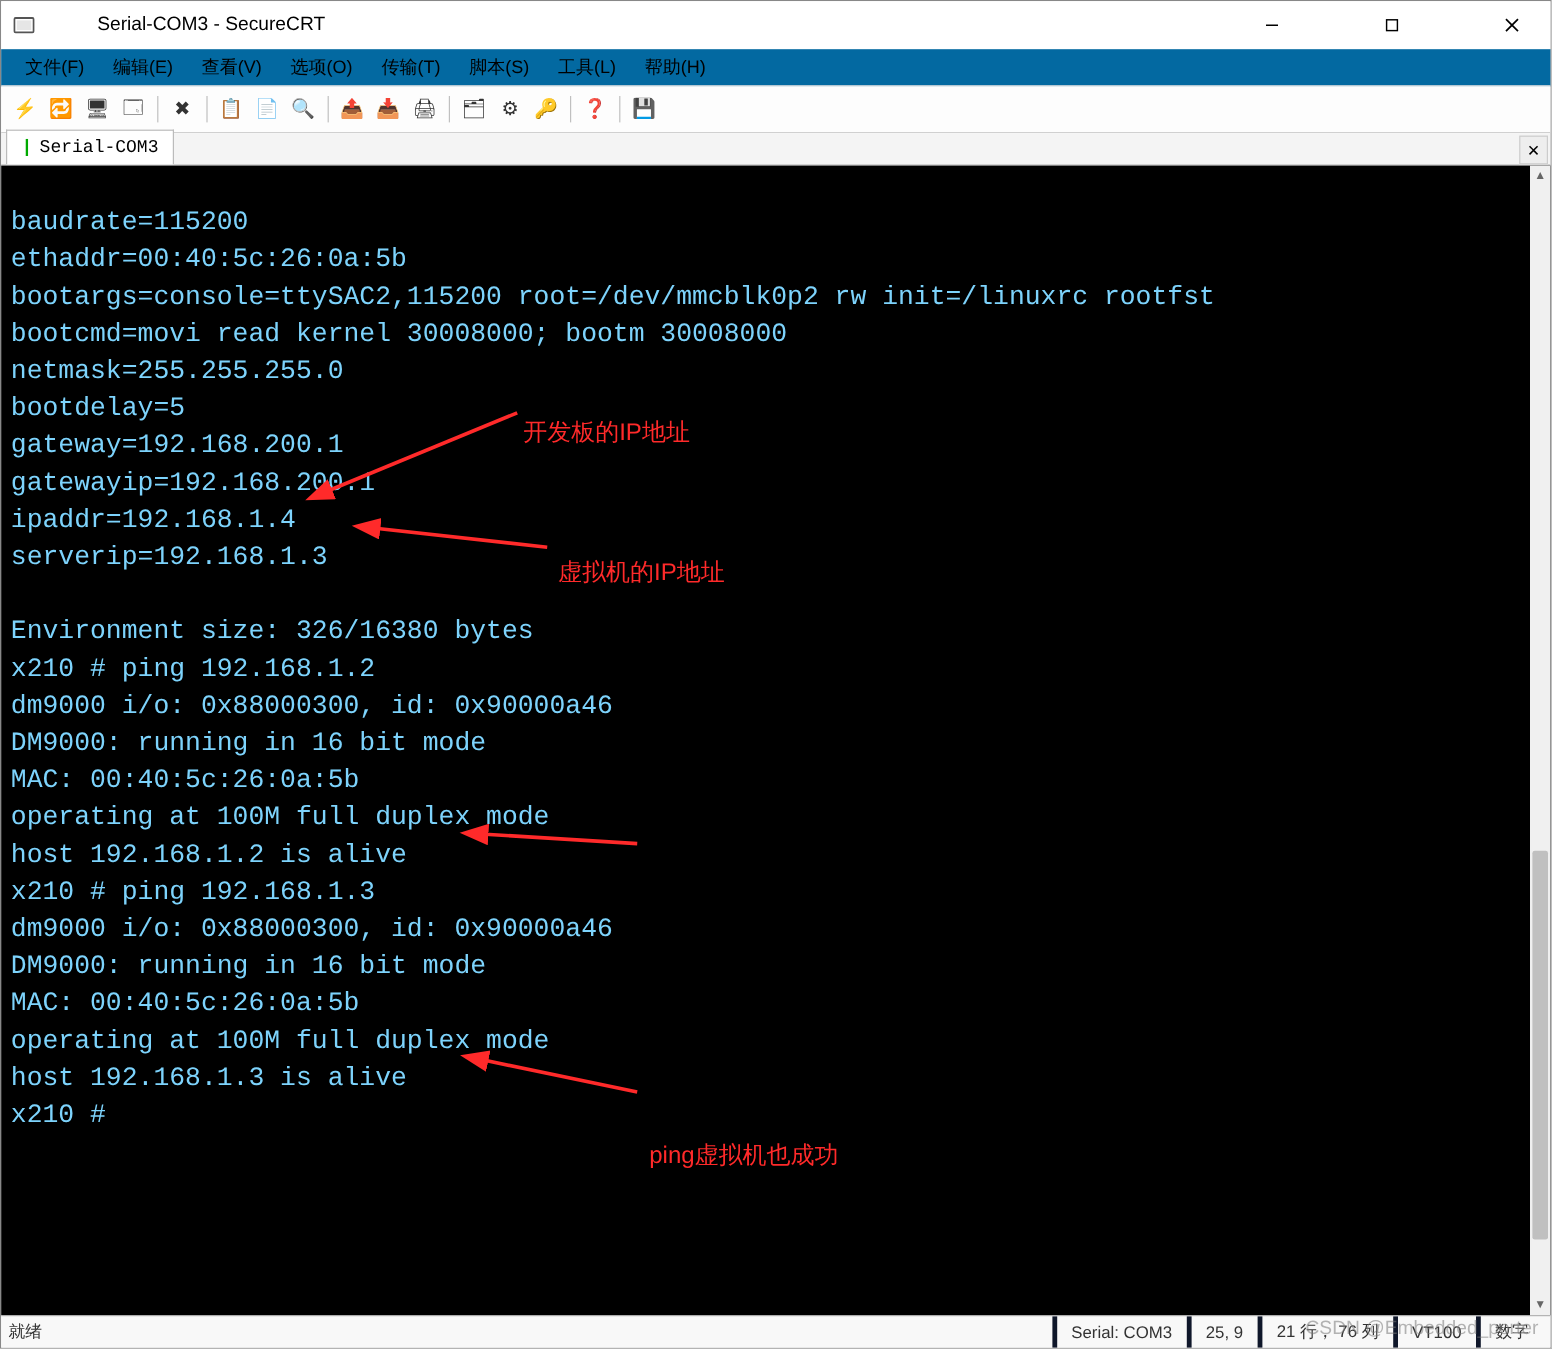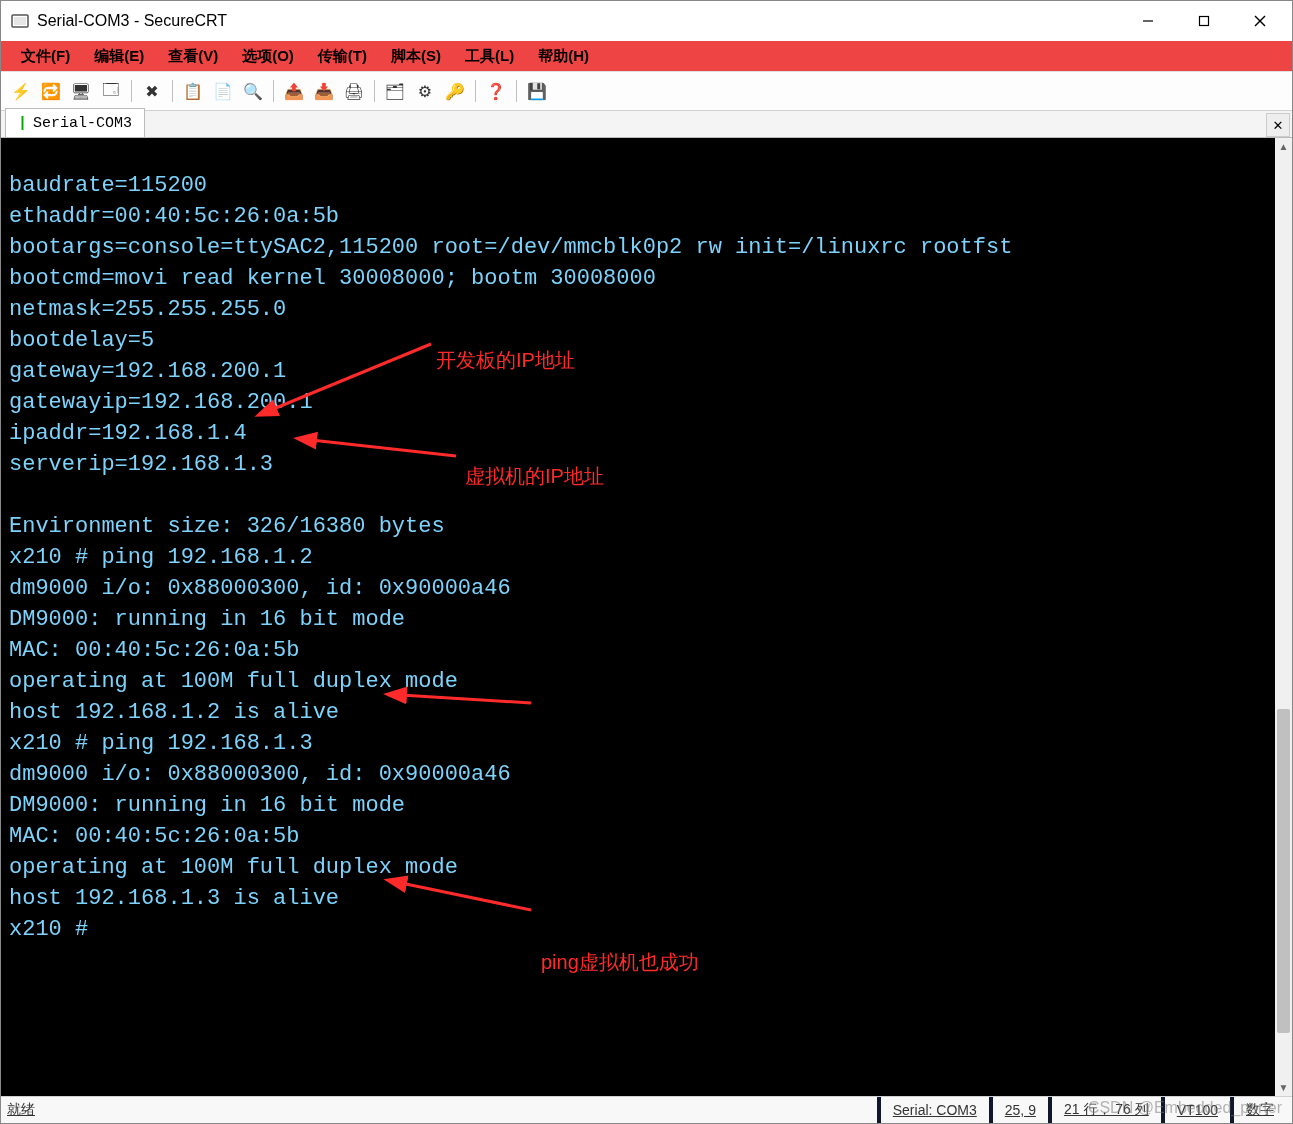--- a/index.html
+++ b/index.html
@@ -20,20 +20,21 @@
     position: relative;
   }
   .titlebar {
     height: 40px;
     display: flex;
     align-items: center;
     padding: 0 4px 0 10px;
     background: #ffffff;
     color: #000;
     font-size: 16px;
+    gap: 44px;
   }
   .titlebar .icon-app {
     width: 18px;
     height: 18px;
     margin-right: 8px;
     display: inline-flex;
     align-items: center;
     justify-content: center;
   }
   .titlebar .title-text { flex: 0 0 auto; }
@@ -47,23 +48,22 @@
     font-size: 14px;
     color: #000;
   }
 
   .menubar {
     height: 30px;
     display: flex;
     align-items: center;
     padding: 0 8px;
     font-size: 15px;
-    background: #ef4444;
+    background: #0369a1;
     border-bottom: 1px solid #e0e0e0;
-    font-weight: bold;
   }
   .menu-item {
     padding: 4px 12px;
     white-space: nowrap;
   }
 
   .toolbar {
     height: 34px;
     display: flex;
     align-items: center;
@@ -178,21 +178,20 @@
 
   .statusbar {
     height: 26px;
     display: flex;
     align-items: center;
     font-size: 14px;
     background: #f8f8f8;
     border-top: 1px solid #d0d0d0;
     padding: 0 6px;
     color: #333;
-    text-decoration: underline;
   }
   .statusbar .spacer { flex: 1; }
   .sb-cell {
     padding: 0 12px;
     border-left: 4px solid #0f172a;
     height: 100%;
     display:flex;align-items:center;
     white-space: nowrap;
   }
   .watermark {

